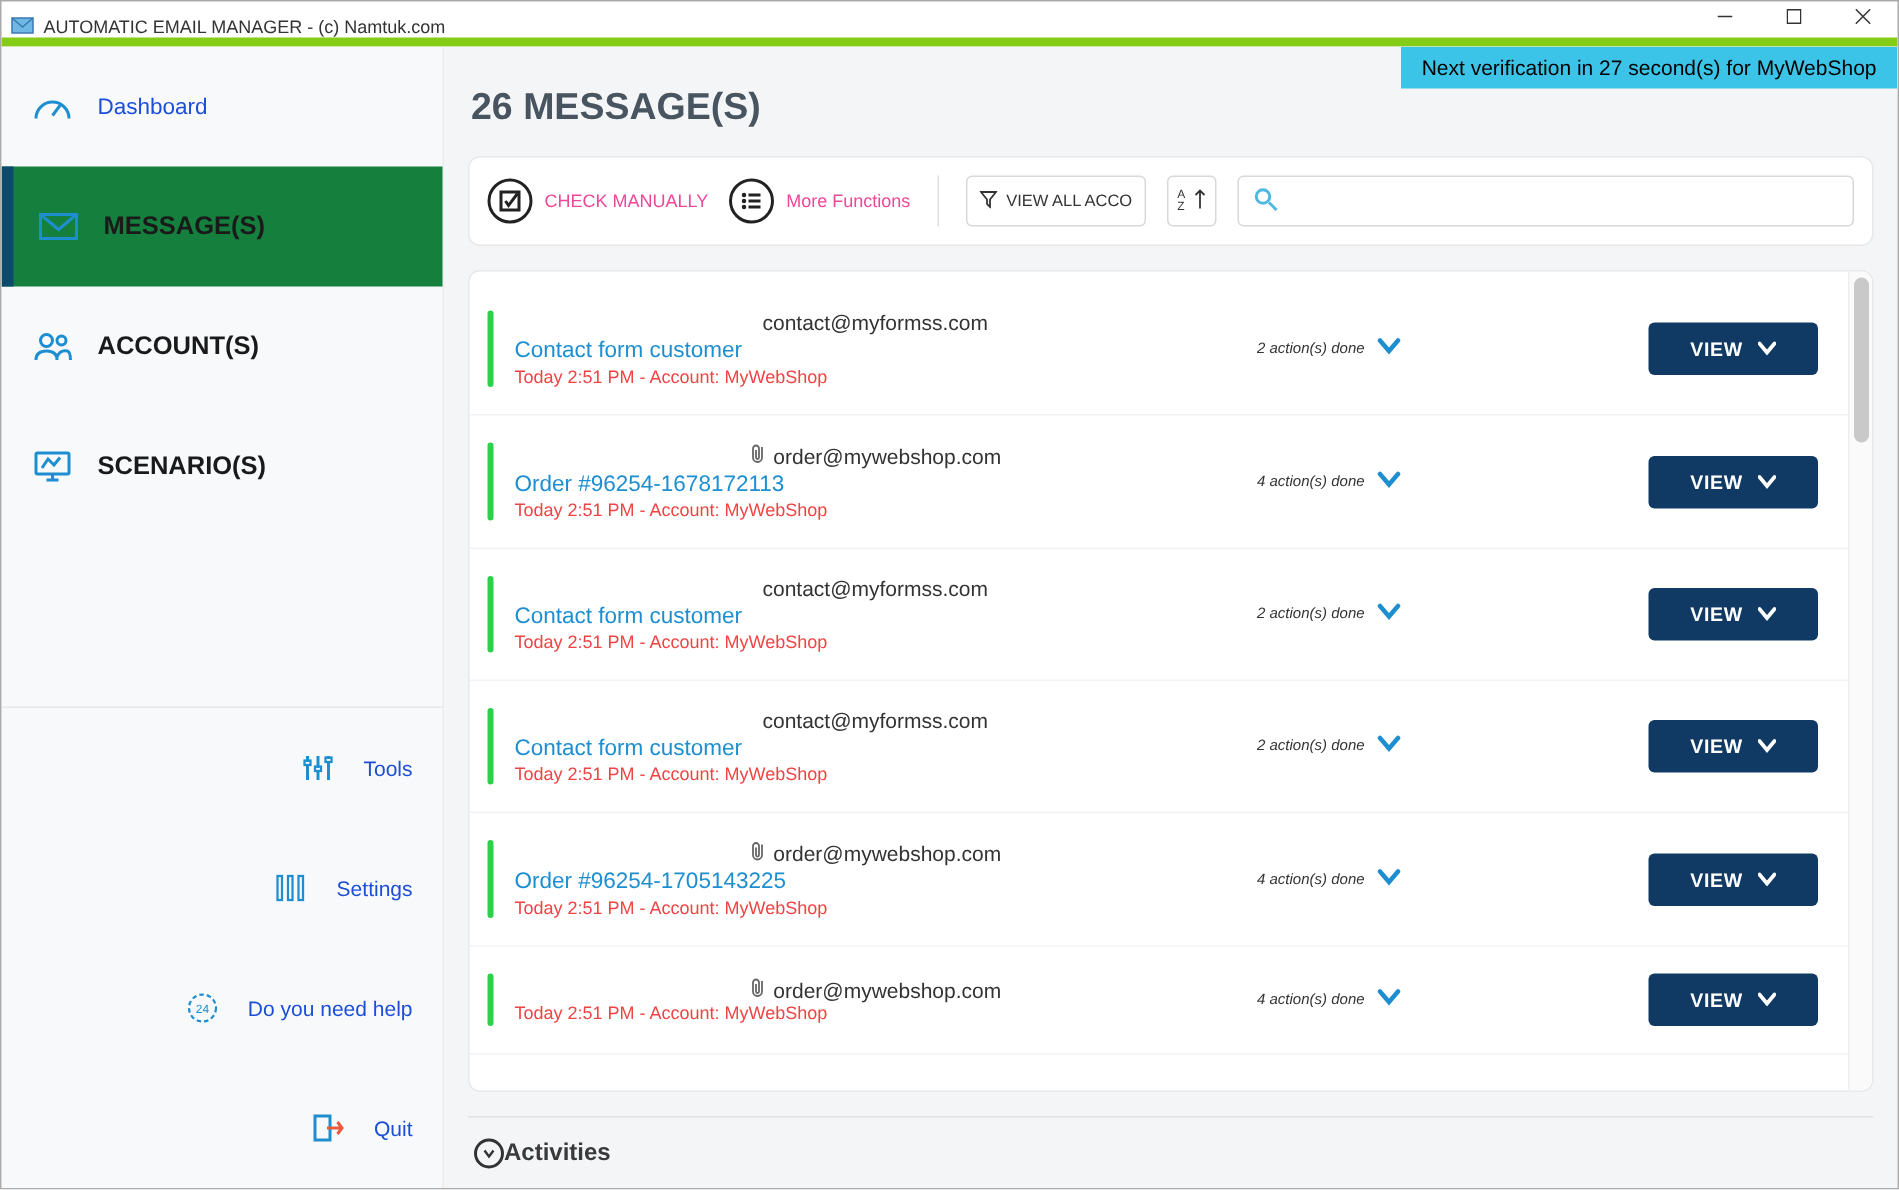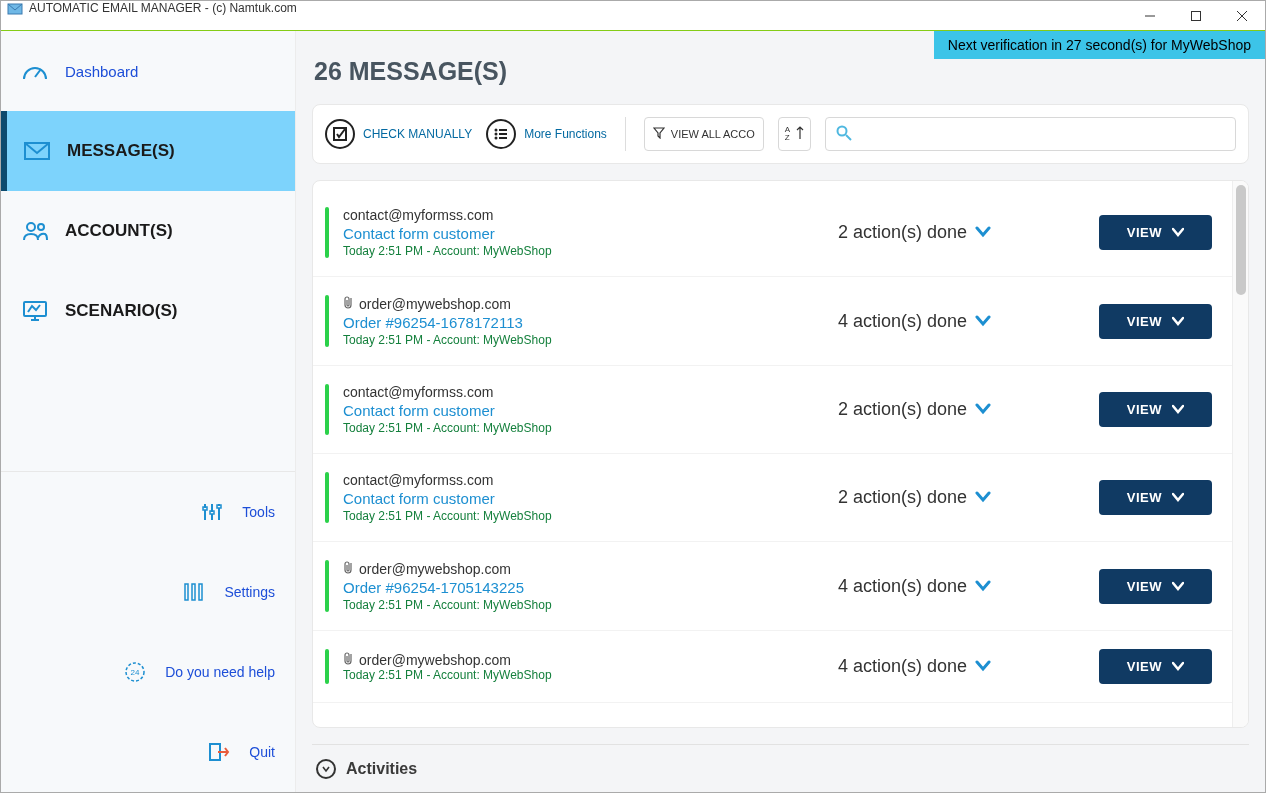--- a/index.html
+++ b/index.html
@@ -1,57 +1,57 @@
 <!DOCTYPE html>
 <html><head>
 <meta charset="utf-8">
 <style>
   * { box-sizing: border-box; margin: 0; padding: 0; }
   body { font-family: "Segoe UI", Tahoma, sans-serif; background: #fff; color: #333; font-size: 13px; }
   .window { width: 1266px; height: 793px; border: 1px solid #aaa; display: flex; flex-direction: column; background: #fff; overflow: hidden; }
-  .titlebar { height: 30px; display: flex; align-items: flex-start; padding: 0 0 0 6px; border-bottom: 1px solid #84cc16; }
+  .titlebar { height: 30px; display: flex; align-items: flex-end; padding: 0 0 0 6px; border-bottom: 6px solid #84cc16; }
   .titlebar-icon { width: 16px; height: 16px; margin-right: 6px; }
   .titlebar-text { flex: 1; font-size: 12px; color: #333; }
   .win-btn { width: 46px; height: 29px; display: flex; align-items: center; justify-content: center; color: #333; }
   .win-btn svg { width: 10px; height: 10px; }
   .body { flex: 1; display: flex; overflow: hidden; }
   .sidebar { width: 295px; background: #f7f9fb; border-right: 1px solid #ececec; display: flex; flex-direction: column; }
   .nav-top { flex: 1; }
   .nav-item { display: flex; align-items: center; height: 80px; padding: 0 20px 0 20px; cursor: pointer; color: #1f3b60; font-size: 15px; }
-  .nav-item.active { background: #7dd3fc; border-left: 6px solid #0c4a6e; padding-left: 16px; font-weight: 600; }
+  .nav-item.active { background: #15803d; border-left: 8px solid #0c4a6e; padding-left: 16px; font-weight: 600; }
   .nav-item .nav-icon { width: 28px; height: 24px; margin-right: 16px; display: flex; align-items: center; justify-content: center; }
   .nav-label { color: #1d4ed8; }
   .nav-item.big .nav-label { font-weight: 700; font-size: 17px; color: #1a1a1a; }
   .nav-bottom { border-top: 1px solid #e8e8e8; }
   .nav-bottom .nav-item { height: 80px; font-size: 14px; font-weight: 400; justify-content: flex-end; }
   .nav-bottom .nav-label { font-weight: 400; }
   .main { flex: 1; background: #f4f5f7; display: flex; flex-direction: column; position: relative; overflow: hidden; }
   .notify { position: absolute; top: 0; right: 0; background: #3cc4e8; color: #000000; padding: 6px 14px; font-size: 14px; z-index: 5; }
   .page-title { font-size: 25px; font-weight: 700; color: #485560; padding: 26px 0 18px 18px; }
   .toolbar { margin: 0 16px; background: #fff; border: 1px solid #e8e8e8; border-radius: 8px; height: 60px; display: flex; align-items: center; padding: 0 12px; gap: 14px; }
-  .tool-btn { display: flex; align-items: center; gap: 8px; cursor: pointer; font-size: 12px; color: #0369a1; }
+  .tool-btn { display: flex; align-items: center; gap: 8px; cursor: pointer; font-size: 12px; color: #ec4899; }
   .tool-btn .ticon { width: 30px; height: 30px; border: 2.5px solid #222; border-radius: 50%; display: flex; align-items: center; justify-content: center; }
   .divider { width: 1px; height: 34px; background: #ddd; margin: 0 4px; }
   .pill { border: 1px solid #d8d8d8; border-radius: 4px; height: 34px; display: flex; align-items: center; padding: 0 8px; font-size: 11px; color: #333; gap: 6px; cursor: pointer; }
   .search-wrap { flex: 1; border: 1px solid #d8d8d8; border-radius: 4px; height: 34px; display: flex; align-items: center; padding: 0 10px; }
   .search-wrap input { border: none; outline: none; flex: 1; font-size: 13px; }
   .msg-panel { margin: 16px; background: #fff; border: 1px solid #e8e8e8; border-radius: 8px; flex: 1; overflow: hidden; display: flex; }
   .msg-list { flex: 1; overflow-y: auto; padding: 8px 0; }
   .msg-item { border-bottom: 1px solid #f2f2f2; padding: 18px 20px 18px 12px; display: flex; align-items: center; gap: 14px; }
   .accent-bar { width: 4px; align-self: stretch; background: #2bd14a; border-radius: 2px; }
   .msg-text { flex: 1; min-width: 0; }
-  .msg-from { font-size: 14px; color: #333; display: flex; align-items: center; gap: 5px; }
+  .msg-from { font-size: 14px; color: #333; display: flex; align-items: center; gap: 5px; justify-content: center; }
   .msg-subject { font-size: 15px; color: #1d8fd1; margin: 2px 0; }
-  .msg-meta { font-size: 12px; color: #15803d; }
-  .msg-actions { font-size: 18px; color: #333; display: flex; align-items: center; gap: 8px; width: 200px; }
+  .msg-meta { font-size: 12px; color: #ef4444; }
+  .msg-actions { font-size: 10px; color: #333; display: flex; align-items: center; gap: 8px; width: 200px; font-style: italic; }
   .chev-down { color: #1d8fd1; }
   .view-btn { background: #103a63; color: #fff; border: none; border-radius: 4px; padding: 10px 28px; font-size: 13px; font-weight: 600; display: flex; align-items: flex-end; gap: 10px; cursor: pointer; letter-spacing: 0.5px; }
   .scrollbar-fake { width: 16px; background: #fafafa; border-left: 1px solid #eee; position: relative; }
   .scroll-thumb { position: absolute; top: 4px; left: 3px; width: 10px; height: 110px; background: #c9c9c9; border-radius: 5px; }
-  .activities { height: 48px; border-top: 1px solid #e2e2e2; margin: 0 16px 0 16px; display: flex; align-items: center; padding: 0 4px; gap: 10px; }
+  .activities { height: 48px; border-top: 1px solid #e2e2e2; margin: 0 16px 0 16px; display: flex; align-items: center; padding: 0 4px; }
   .act-chev { width: 20px; height: 20px; border: 2px solid #333; border-radius: 50%; display: flex; align-items: center; justify-content: center; }
   .act-label { font-size: 16px; font-weight: 700; color: #3a3a3a; }
 </style>
 </head>
 <body>
 
 <div class="window">
   <div class="titlebar">
     <span class="titlebar-icon">
       <svg viewBox="0 0 16 16">

